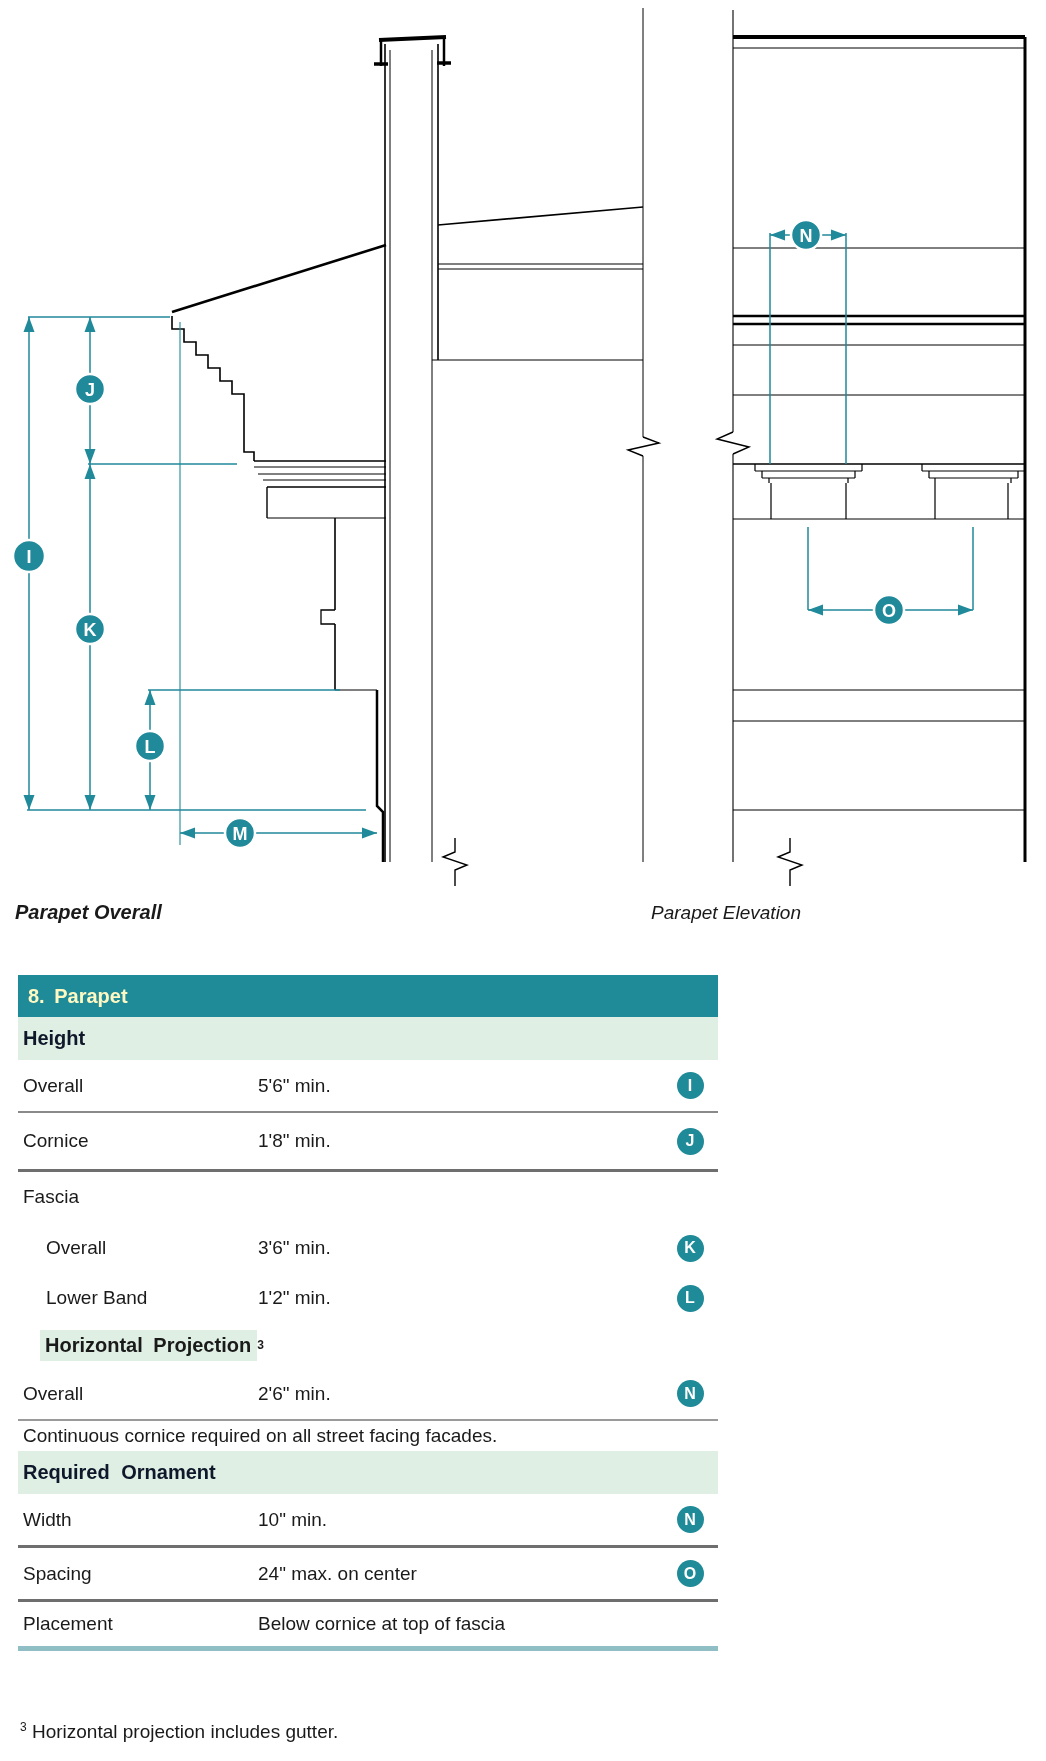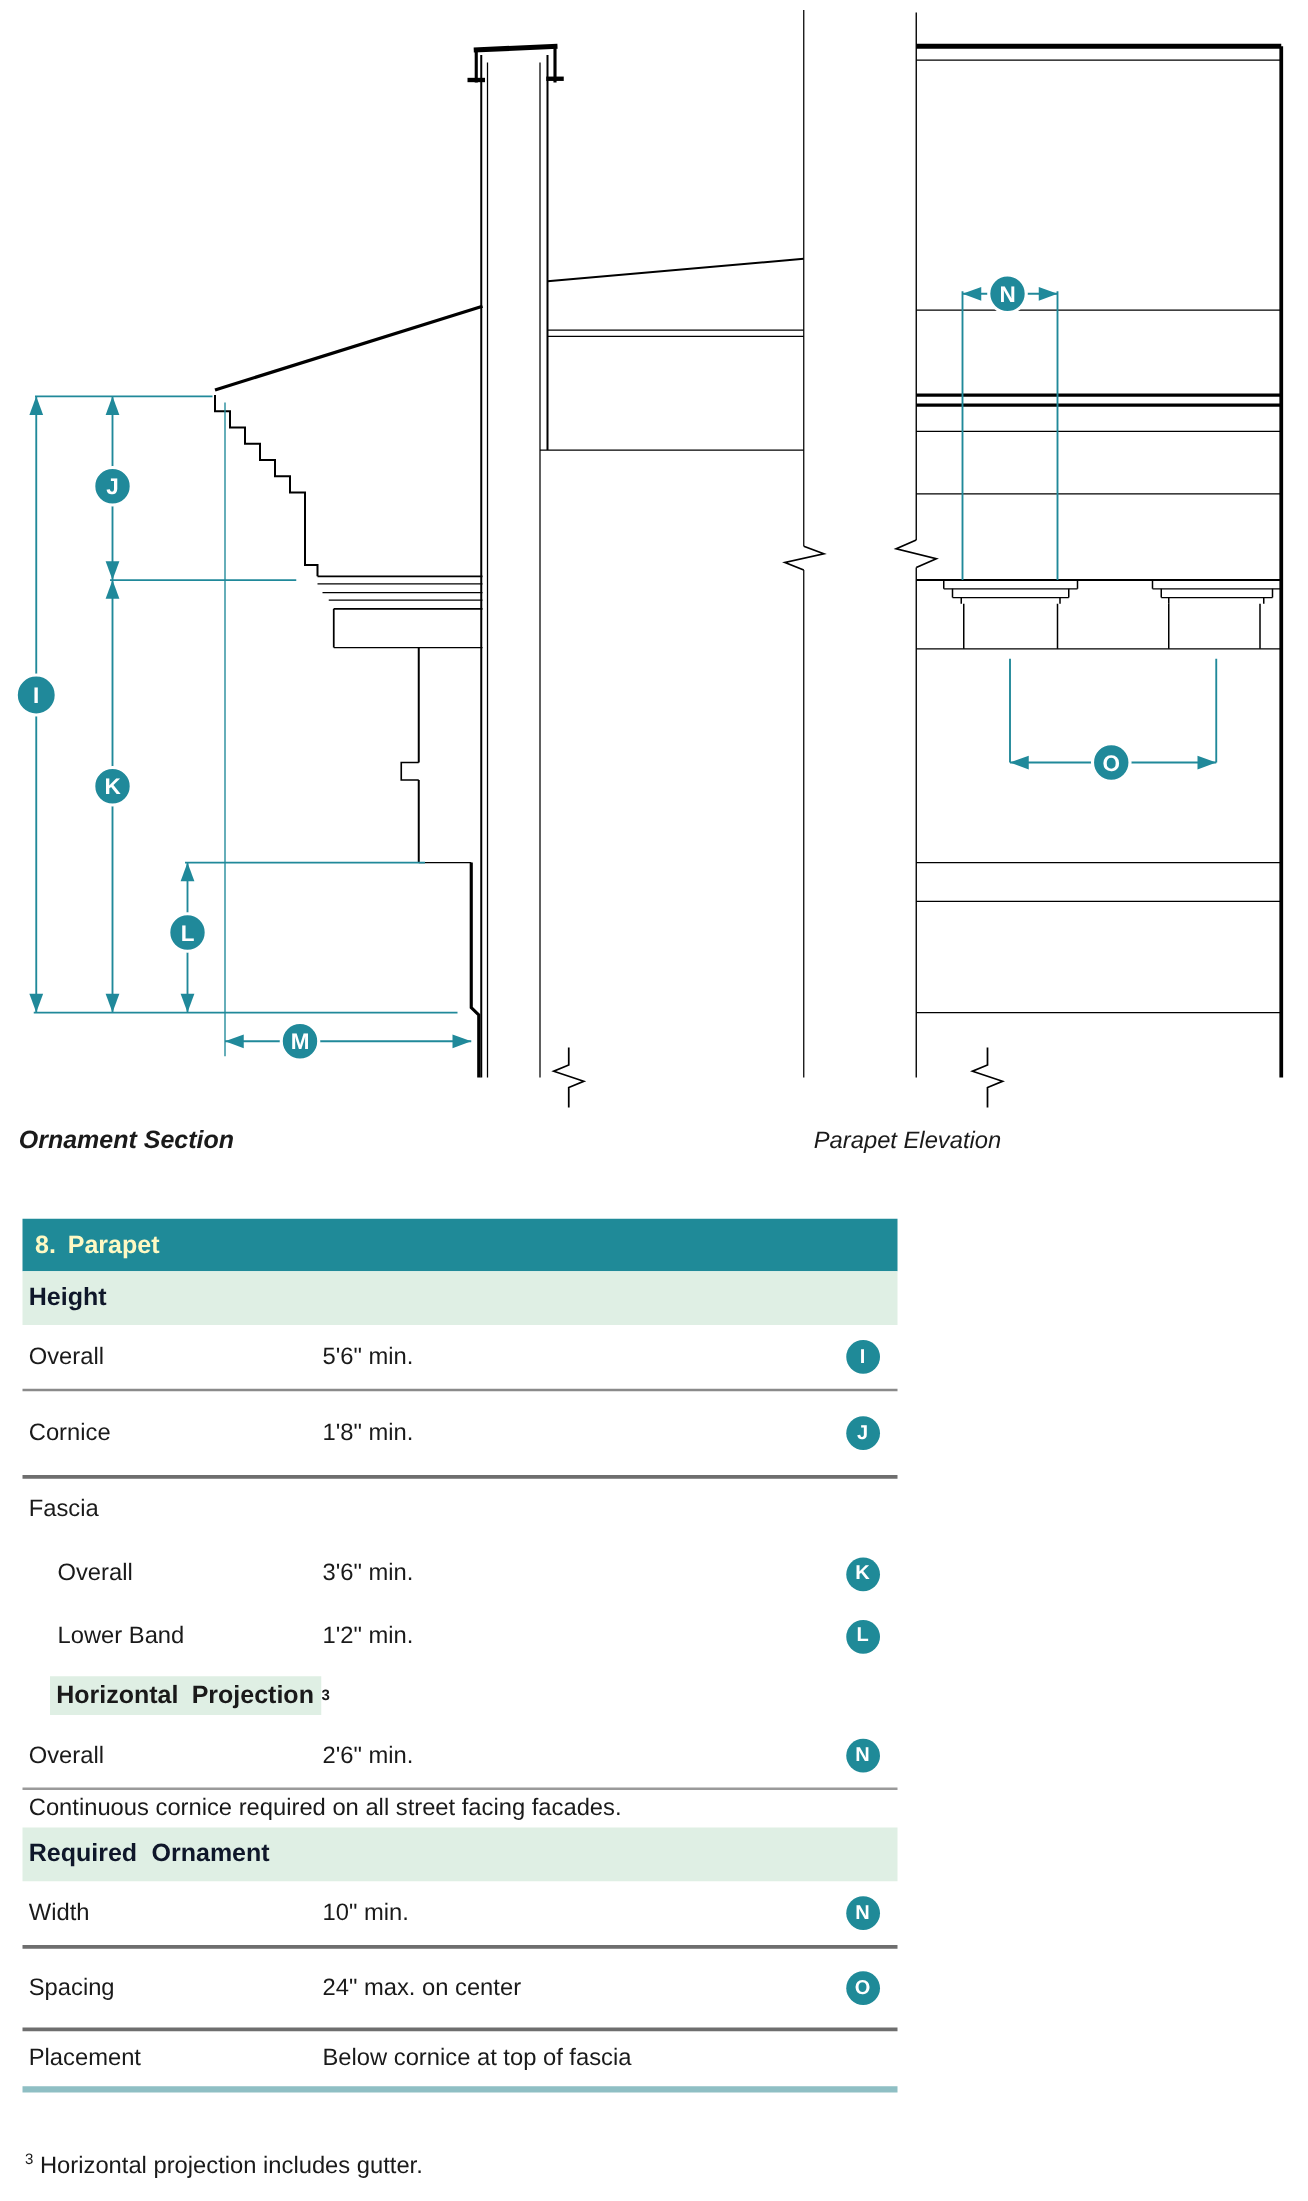--- a/index.html
+++ b/index.html
@@ -210,21 +210,21 @@
         <circle cx="806" cy="235" r="15" fill="#20899a" stroke="#fff" stroke-width="2.5"></circle>
         <text x="806" y="235" dy="6.5" fill="#fff">N</text>
       </g>
       <g>
         <circle cx="889" cy="610" r="15" fill="#20899a" stroke="#fff" stroke-width="2.5"></circle>
         <text x="889" y="610" dy="6.5" fill="#fff">O</text>
       </g>
     </g>
   </svg>
 
-  <div class="dlabel" id="section-label">Ornament Section</div>
+  <div class="dlabel" id="section-label">Parapet Overall</div>
   <div class="dlabel" id="elevation-label">Parapet Elevation</div>
 
   
   <div id="spec-table">
 
     <div class="band teal">
       <span>8. Parapet</span>
     </div>
 
     <div class="band green">
@@ -232,21 +232,21 @@
     </div>
 
     <div class="trow sep2" style="height:53px;">
       <div class="lbl">Overall</div>
       <div class="val">5'6" min.</div>
       <div class="badgecol">
           <span class="badge">I</span>
         </div>
     </div>
 
-    <div class="trow sep3" style="height:70px;">
+    <div class="trow sep3" style="height:59px;">
       <div class="lbl">Cornice</div>
       <div class="val">1'8" min.</div>
       <div class="badgecol">
           <span class="badge">J</span>
         </div>
     </div>
 
     <div class="trow" style="height:50px;">
       <div class="lbl">Fascia</div>
       <div class="val"></div>
@@ -292,21 +292,21 @@
 
 
     <div class="trow sep3" style="height:54px;">
       <div class="lbl">Width</div>
       <div class="val">10" min.</div>
       <div class="badgecol">
           <span class="badge">N</span>
         </div>
     </div>
 
-    <div class="trow sep3" style="height:66px;">
+    <div class="trow sep3" style="height:54px;">
       <div class="lbl">Spacing</div>
       <div class="val">24" max. on center</div>
       <div class="badgecol">
           <span class="badge">O</span>
         </div>
     </div>
 
     <div class="trow" style="height:44px;">
       <div class="lbl">Placement</div>
       <div class="val">Below cornice at top of fascia</div>

